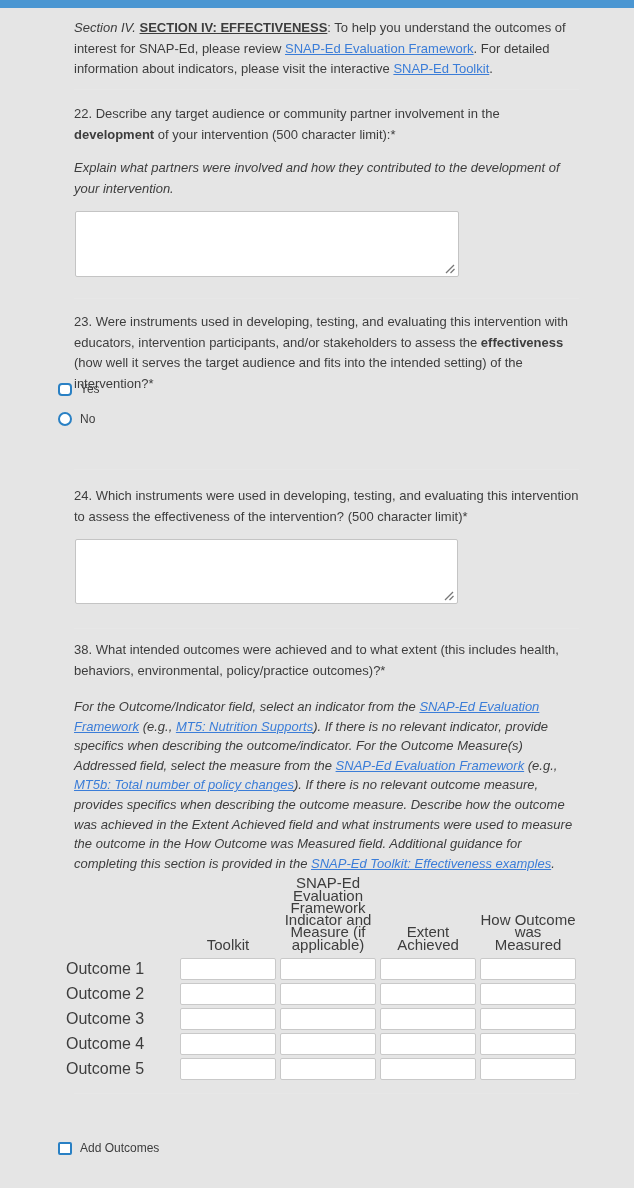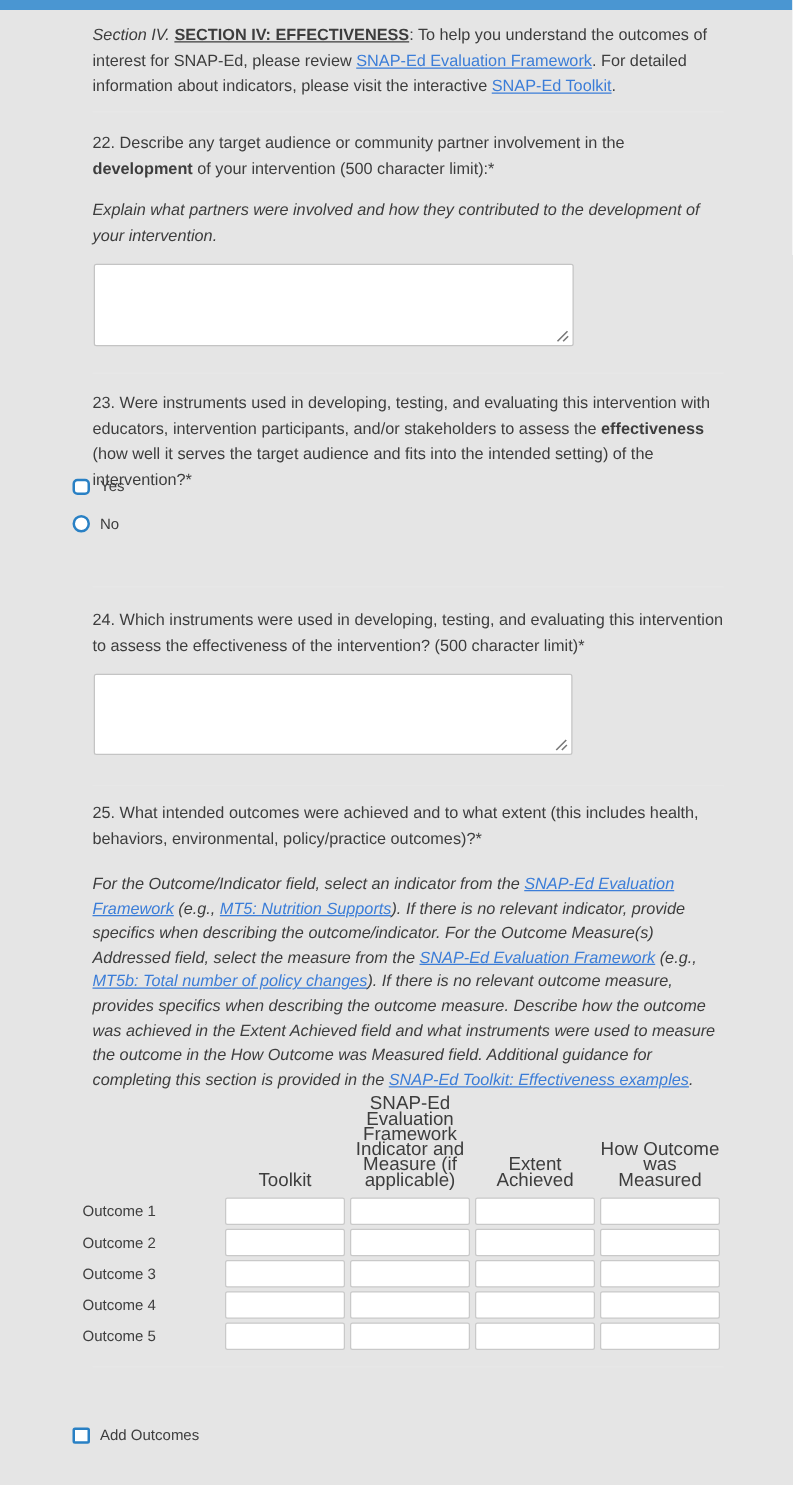--- a/index.html
+++ b/index.html
@@ -104,21 +104,21 @@
   }
   .thead { align-items: end; min-height: 75px; margin-bottom: 7px; }
   .th-cell {
     font-size: 15px;
     line-height: 12.3px;
     text-align: center;
     white-space: pre-line;
     color: #3d3d3d;
   }
   .t-row { height: 22px; margin-bottom: 3px; align-items: center; }
-  .row-label { font-size: 12px; color: #3d3d3d; }
+  .row-label { font-size: 16px; color: #3d3d3d; }
   .cell-input {
     width: 96px; height: 22px;
     border: 1px solid #c9c9c9;
     border-radius: 2px;
     background: #ffffff;
     font-family: "Liberation Sans", "DejaVu Sans", sans-serif;
     font-size: 12px;
     padding: 0 5px;
     outline: none;
   }
@@ -170,21 +170,21 @@
     <span class="resize-handle">
       <svg width="11" height="11" viewBox="0 0 11 11">
           <line x1="1" y1="10" x2="9" y2="2" stroke="#777" stroke-width="1.3"></line>
           <line x1="5.5" y1="10" x2="9.5" y2="6" stroke="#777" stroke-width="1.3"></line>
         </svg>
     </span>
   </div>
 
   <div class="divider" style="top:628px;"></div>
 
-  <p class="body-text" style="top:640px;">25. What intended outcomes were achieved and to what extent (this includes health, behaviors, environmental, policy/practice outcomes)?*</p>
+  <p class="body-text" style="top:640px;">38. What intended outcomes were achieved and to what extent (this includes health, behaviors, environmental, policy/practice outcomes)?*</p>
 
   <p class="body-text italic" style="top:697px; width:508px; line-height:19.6px;"><span>For the Outcome/Indicator field, select an indicator from the </span><a class="link">SNAP-Ed Evaluation Framework</a><span> (e.g., </span><a class="link">MT5: Nutrition Supports</a><span>). If there is no relevant indicator, provide specifics when describing the outcome/indicator. For the Outcome Measure(s) Addressed field, select the measure from the </span><a class="link">SNAP-Ed Evaluation Framework</a><span> (e.g., </span><a class="link">MT5b: Total number of policy changes</a><span>). If there is no relevant outcome measure, provides specifics when describing the outcome measure. Describe how the outcome was achieved in the Extent Achieved field and what instruments were used to measure the outcome in the How Outcome was Measured field. Additional guidance for completing this section is provided in the </span><a class="link">SNAP-Ed Toolkit: Effectiveness examples</a><span>.</span></p>
 
   <div class="outcomes-table">
     <div class="t-grid thead">
       <div class="th-cell"></div>
       <div class="th-cell">Toolkit</div>
       <div class="th-cell">SNAP-Ed
 Evaluation
 Framework

